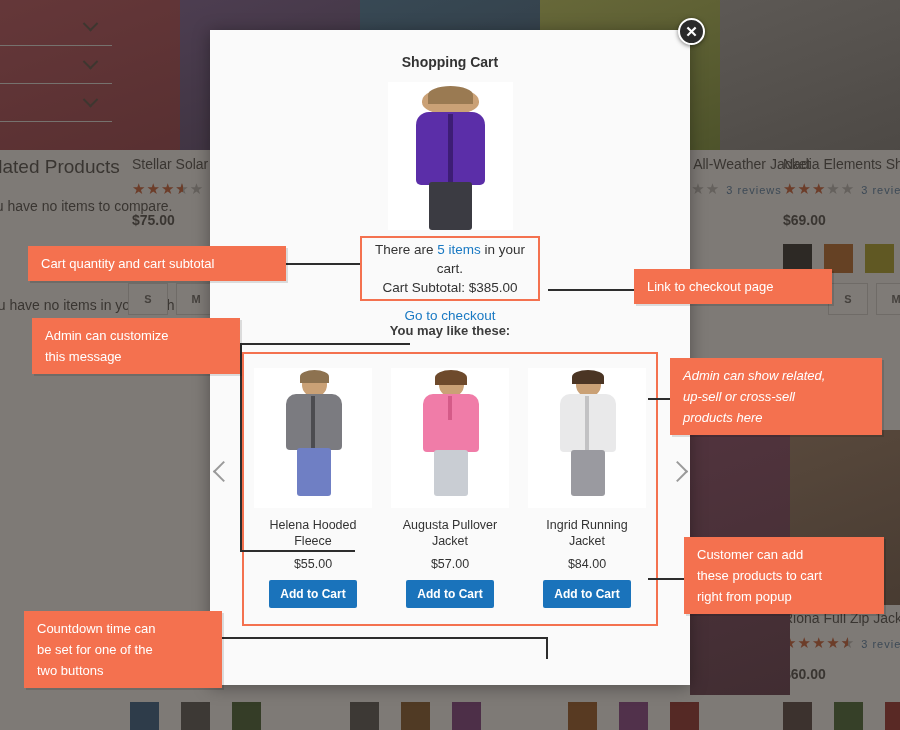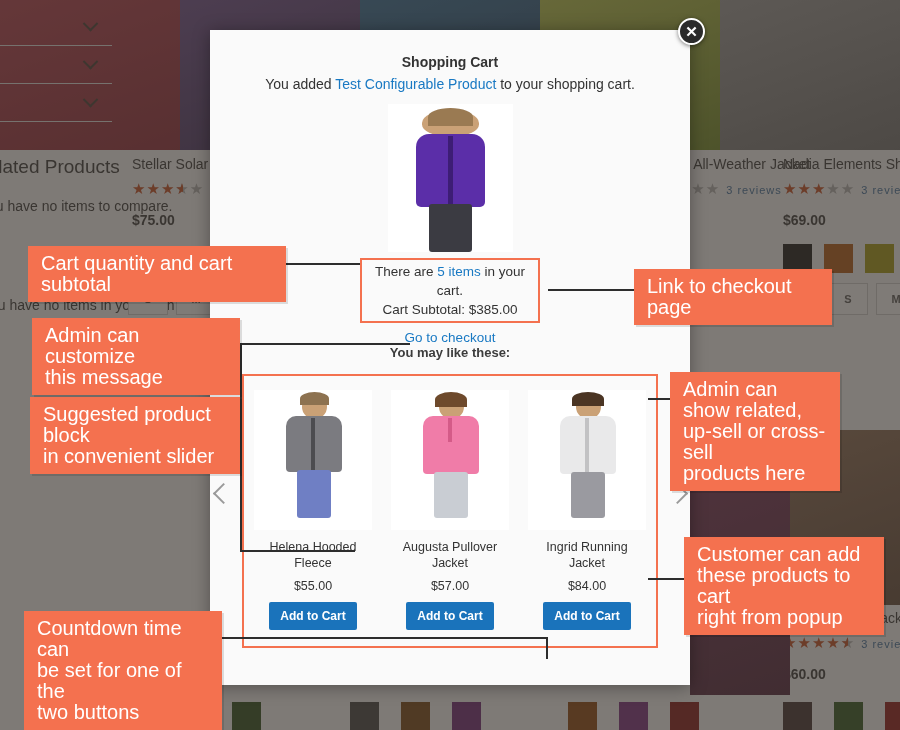--- a/index.html
+++ b/index.html
@@ -98,21 +98,21 @@
   .close-btn {
     position:absolute; left:678px; top:18px; width:27px; height:27px; border-radius:50%;
     background:#2b2b2b; border:2px solid #fff; box-shadow:0 1px 4px rgba(0,0,0,.5);
     cursor:pointer; display:flex; align-items:center; justify-content:center;
     color:#fff; font-size:15px; font-weight:bold; line-height:1; z-index:40;
   }
 
   
   .callout {
     position:absolute; background:#f4714f; color:#fff;
-    font-family:"Liberation Sans", sans-serif; font-size:20px; line-height:21px;
+    font-family:"Liberation Sans", sans-serif; font-size:13px; line-height:21px;
     padding:7px 13px; z-index:30; box-shadow:2px 2px 0 rgba(0,0,0,.12); white-space:pre-line;
   }
   .leader { position:absolute; background:#2d2d2d; z-index:25; }
   .lh { height:2px; } .lv { width:2px; }
 </style>
 </head>
 <body>
 
 <div id="stage">
 
@@ -209,21 +209,20 @@
       <div class="swatch" style="background:#2b5418;"></div>
       <div class="swatch" style="background:#8f1111;"></div>
     </div>
   </div>
 
   <div class="dim"></div>
 
   <div class="modal">
     <div class="modal-inner">
       <div class="modal-title">Shopping Cart</div>
-      <div class="added-line"><span>You added </span><a href="#">Test Configurable Product</a><span> to your shopping cart.</span></div>
 
       <div class="hero">
         <div style="position:absolute;left:34px;top:6px;width:57px;height:26px;border-radius:50% 50% 44% 44%;background:#caa176;"></div>
         <div style="position:absolute;left:40px;top:4px;width:45px;height:18px;border-radius:50% 50% 0 0;background:#9a7a52;"></div>
         <div style="position:absolute;left:28px;top:30px;width:69px;height:73px;border-radius:13px 13px 5px 5px;background:#5b2ea8;"></div>
         <div style="position:absolute;left:60px;top:32px;width:5px;height:68px;background:#3d1d75;"></div>
         <div style="position:absolute;left:41px;top:100px;width:43px;height:48px;background:#3b3b42;border-radius:3px;"></div>
       </div>
 
       <div class="cart-info">
@@ -294,24 +293,22 @@
   <div class="leader lv" style="left:240px; top:343px; height:209px;"></div>
   <div class="leader lh" style="left:548px; top:289px; width:92px;"></div>
   <div class="leader lh" style="left:648px; top:398px; width:32px;"></div>
   <div class="leader lh" style="left:648px; top:578px; width:42px;"></div>
   <div class="leader lh" style="left:222px; top:637px; width:325px;"></div>
   <div class="leader lv" style="left:546px; top:637px; height:22px;"></div>
 
   <div class="callout" style="left:28px; top:246px; width:258px;">Cart quantity and cart subtotal</div>
   <div class="callout" style="left:32px; top:318px; width:208px;">Admin can customize
 this message</div>
-  <div class="callout" style="left:30px; top:397px; width:210px;">Suggested product block
-in convenient slider</div>
   <div class="callout" style="left:634px; top:269px; width:198px;">Link to checkout page</div>
-  <div class="callout" style="left:670px; top:372px; width:170px;">Admin can show related,
+  <div class="callout" style="left:670px; top:358px; width:212px;font-style:italic;">Admin can show related,
 up-sell or cross-sell
 products here</div>
   <div class="callout" style="left:684px; top:537px; width:200px;">Customer can add
 these products to cart
 right from popup</div>
   <div class="callout" style="left:24px; top:611px; width:198px;">Countdown time can
 be set for one of the
 two buttons</div>
 
 </div>

